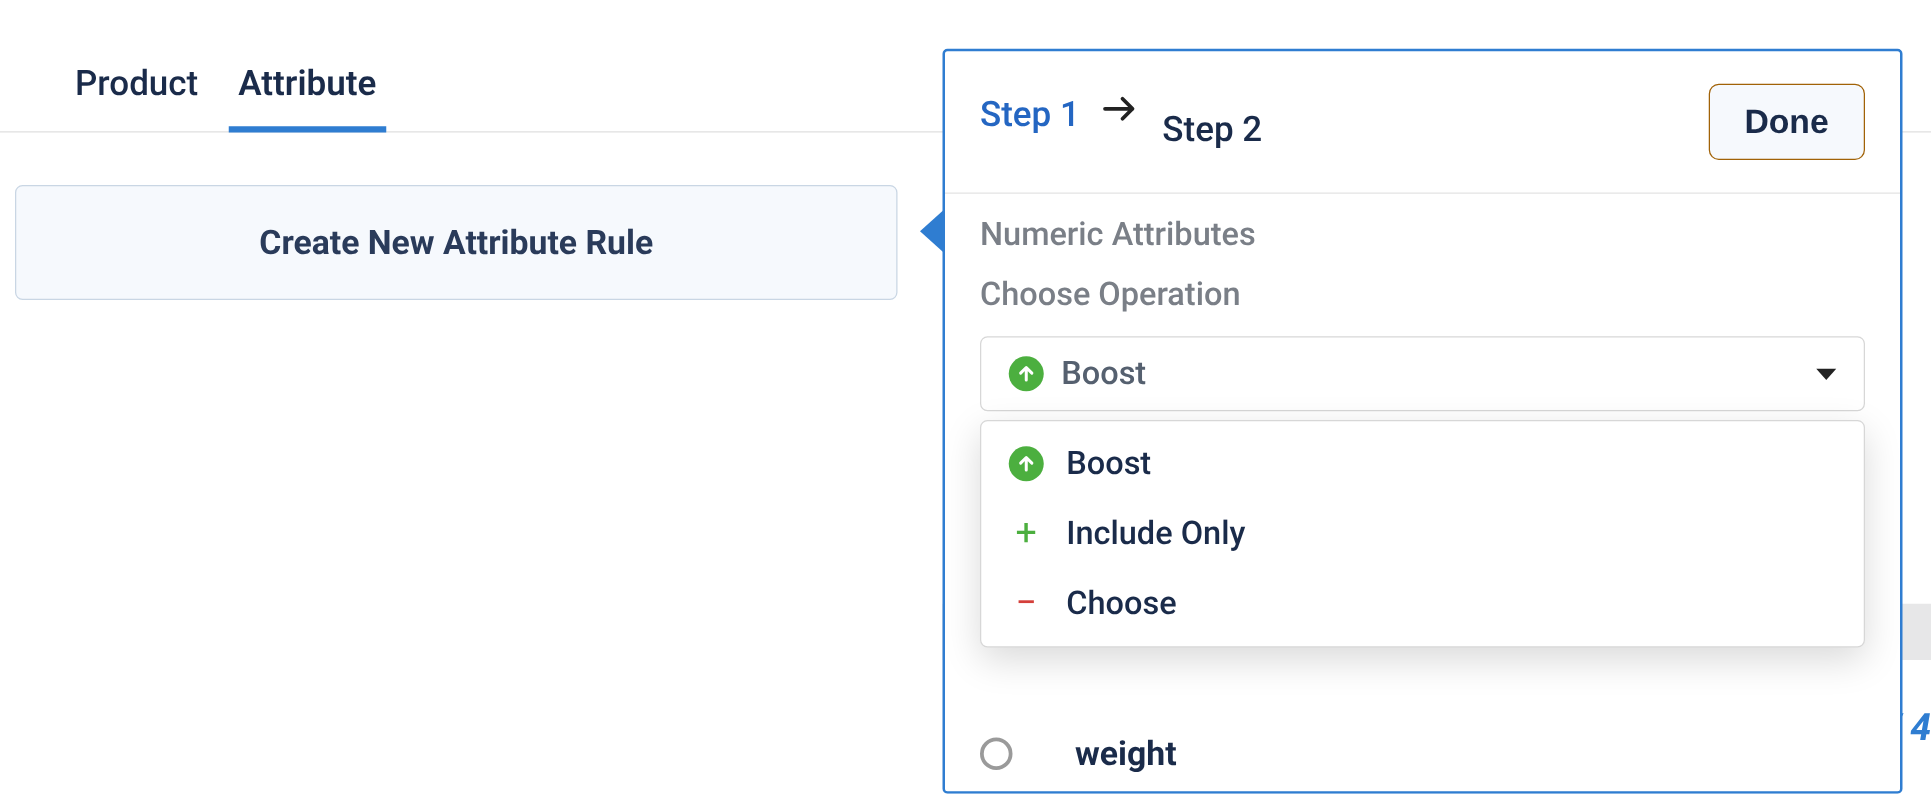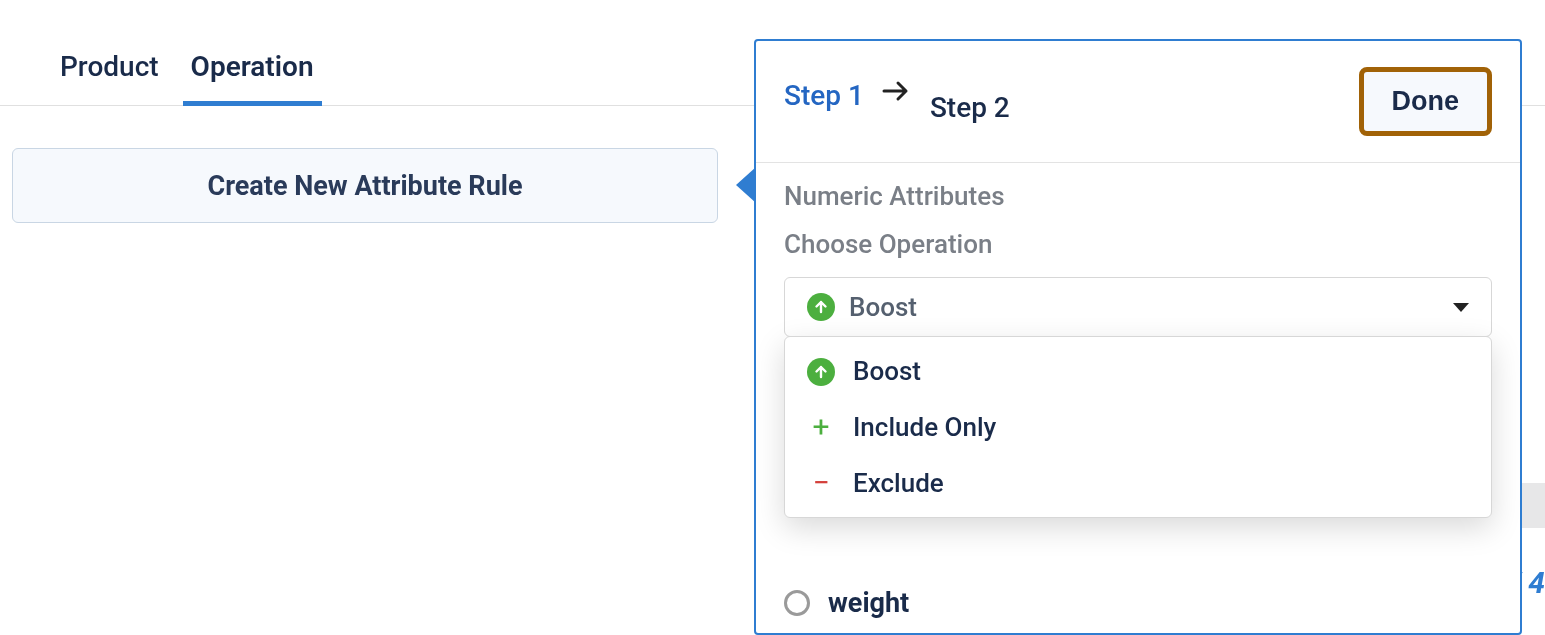--- a/index.html
+++ b/index.html
@@ -37,21 +37,21 @@
       position: absolute;
       left: -8px; right: -8px; bottom: -1px;
       height: 5px;
       background: #2f7dd1;
     }
 
     
     .create-btn {
       margin: 42px 0 0 12px;
       width: 706px;
-      height: 75px;
+      height: 92px;
       background: #f6f9fd;
       border: 1px solid #c9d6e4;
       border-radius: 6px;
       display: flex;
       align-items: center;
       justify-content: center;
       font-size: 27px;
       font-weight: 700;
       color: #2a3b5a;
       cursor: pointer;
@@ -99,21 +99,21 @@
       color: #2466c2;
     }
     .step-inactive {
       color: #1a2b4a;
       margin-top: 12px;
     }
     .arrow-icon svg { display: block; }
 
     .done-btn {
       background: #f6f9fd;
-      border: 5px solid #a16207;
+      border: 1px solid #a16207;
       border-radius: 8px;
       padding: 14px 28px;
       font-size: 27px;
       font-weight: 700;
       color: #1a2b4a;
       cursor: pointer;
     }
 
     .panel-body {
       padding: 18px 28px 0 28px;
@@ -193,20 +193,21 @@
     }
     .radio {
       width: 26px; height: 26px; border-radius: 50%;
       border: 3px solid #9a9a9a;
       background: #fff;
     }
     .weight-label {
       font-size: 27px;
       font-weight: 700;
       color: #1a2b4a;
+      margin-left: 32px;
     }
 
     
     .grey-strip {
       position: absolute;
       top: 483px;
       left: 754px;
       right: 0;
       height: 45px;
       background: #e7e7e8;
@@ -220,21 +221,21 @@
       font-weight: 700;
       font-style: italic;
       color: #2f7dd1;
     }
   </style>
 </head>
 <body>
 
 <div class="tabs">
   <div class="tab">Product</div>
-  <div class="tab active">Operation</div>
+  <div class="tab active">Attribute</div>
 </div>
 
 <div class="create-btn">
   <span>Create New Attribute Rule</span>
 </div>
 
 <div class="grey-strip"></div>
 <div class="blue-frag">/ 4</div>
 
 <div class="panel">
@@ -279,21 +280,21 @@
         </span>
       </span>
       <span>Boost</span>
     </div>
     <div class="dropdown-item">
       <span class="op-icon plus-icon">+</span>
       <span>Include Only</span>
     </div>
     <div class="dropdown-item">
       <span class="op-icon minus-icon">−</span>
-      <span>Exclude</span>
+      <span>Choose</span>
     </div>
   </div>
 
   <div class="weight-row">
     <span class="radio"></span>
     <span class="weight-label">weight</span>
   </div>
 
 </div>
 

